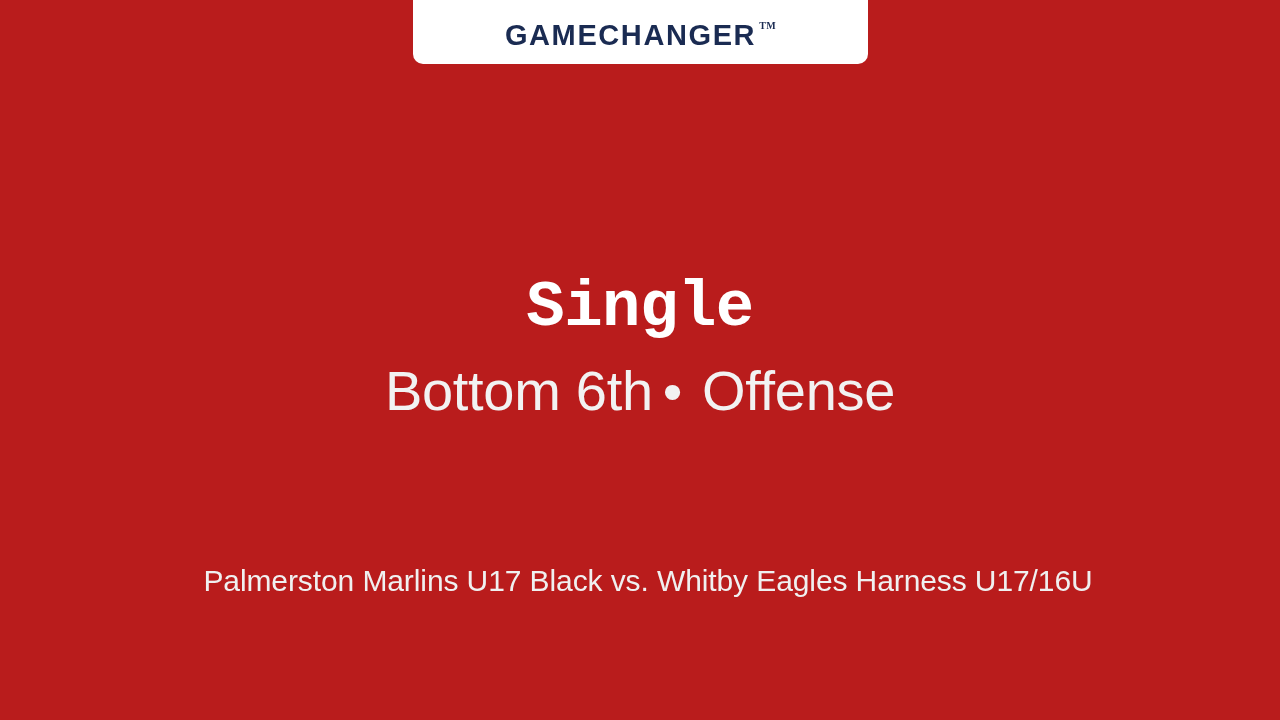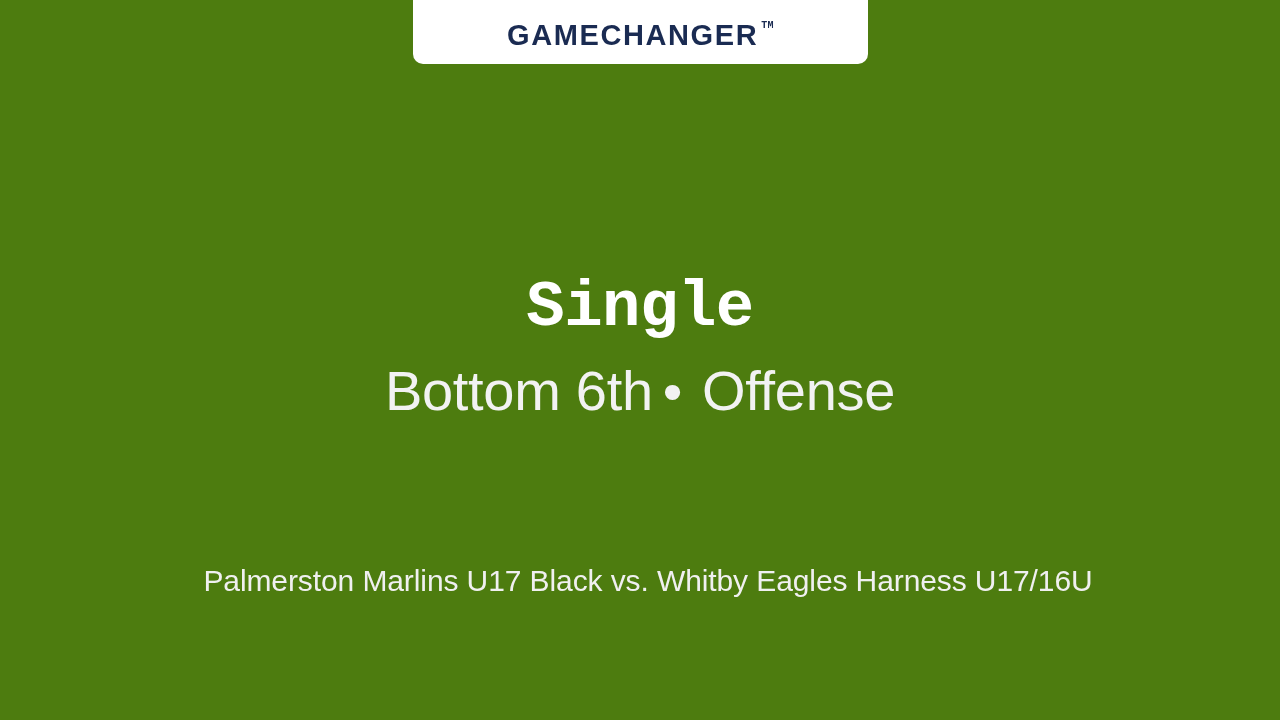--- a/index.html
+++ b/index.html
@@ -12,21 +12,21 @@
     height: 720px;
     overflow: hidden;
     font-family: "Liberation Sans", sans-serif;
     -webkit-font-smoothing: antialiased;
   }
 
   .screen {
     position: relative;
     width: 1280px;
     height: 720px;
-    background: #4d7c0f;
+    background: #b91c1c;
   }
 
   
   .brand-panel {
     position: absolute;
     left: 413px;
     top: -12px;
     width: 455px;
     height: 76px;
     background: #ffffff;
@@ -45,21 +45,21 @@
   .brand-wordmark {
     font-family: "Liberation Sans", sans-serif;
     font-weight: 700;
     font-size: 29px;
     letter-spacing: 1.6px;
     color: #1a2b52;
     line-height: 1;
     white-space: nowrap;
   }
   .brand-tm {
-    font-family: Liberation Mono, monospace;
+    font-family: Liberation Serif, serif;
     font-weight: 700;
     font-size: 10px;
     letter-spacing: 0.4px;
     color: #1a2b52;
     margin-left: 3px;
     margin-top: 0;
     line-height: 1;
   }
 
   

